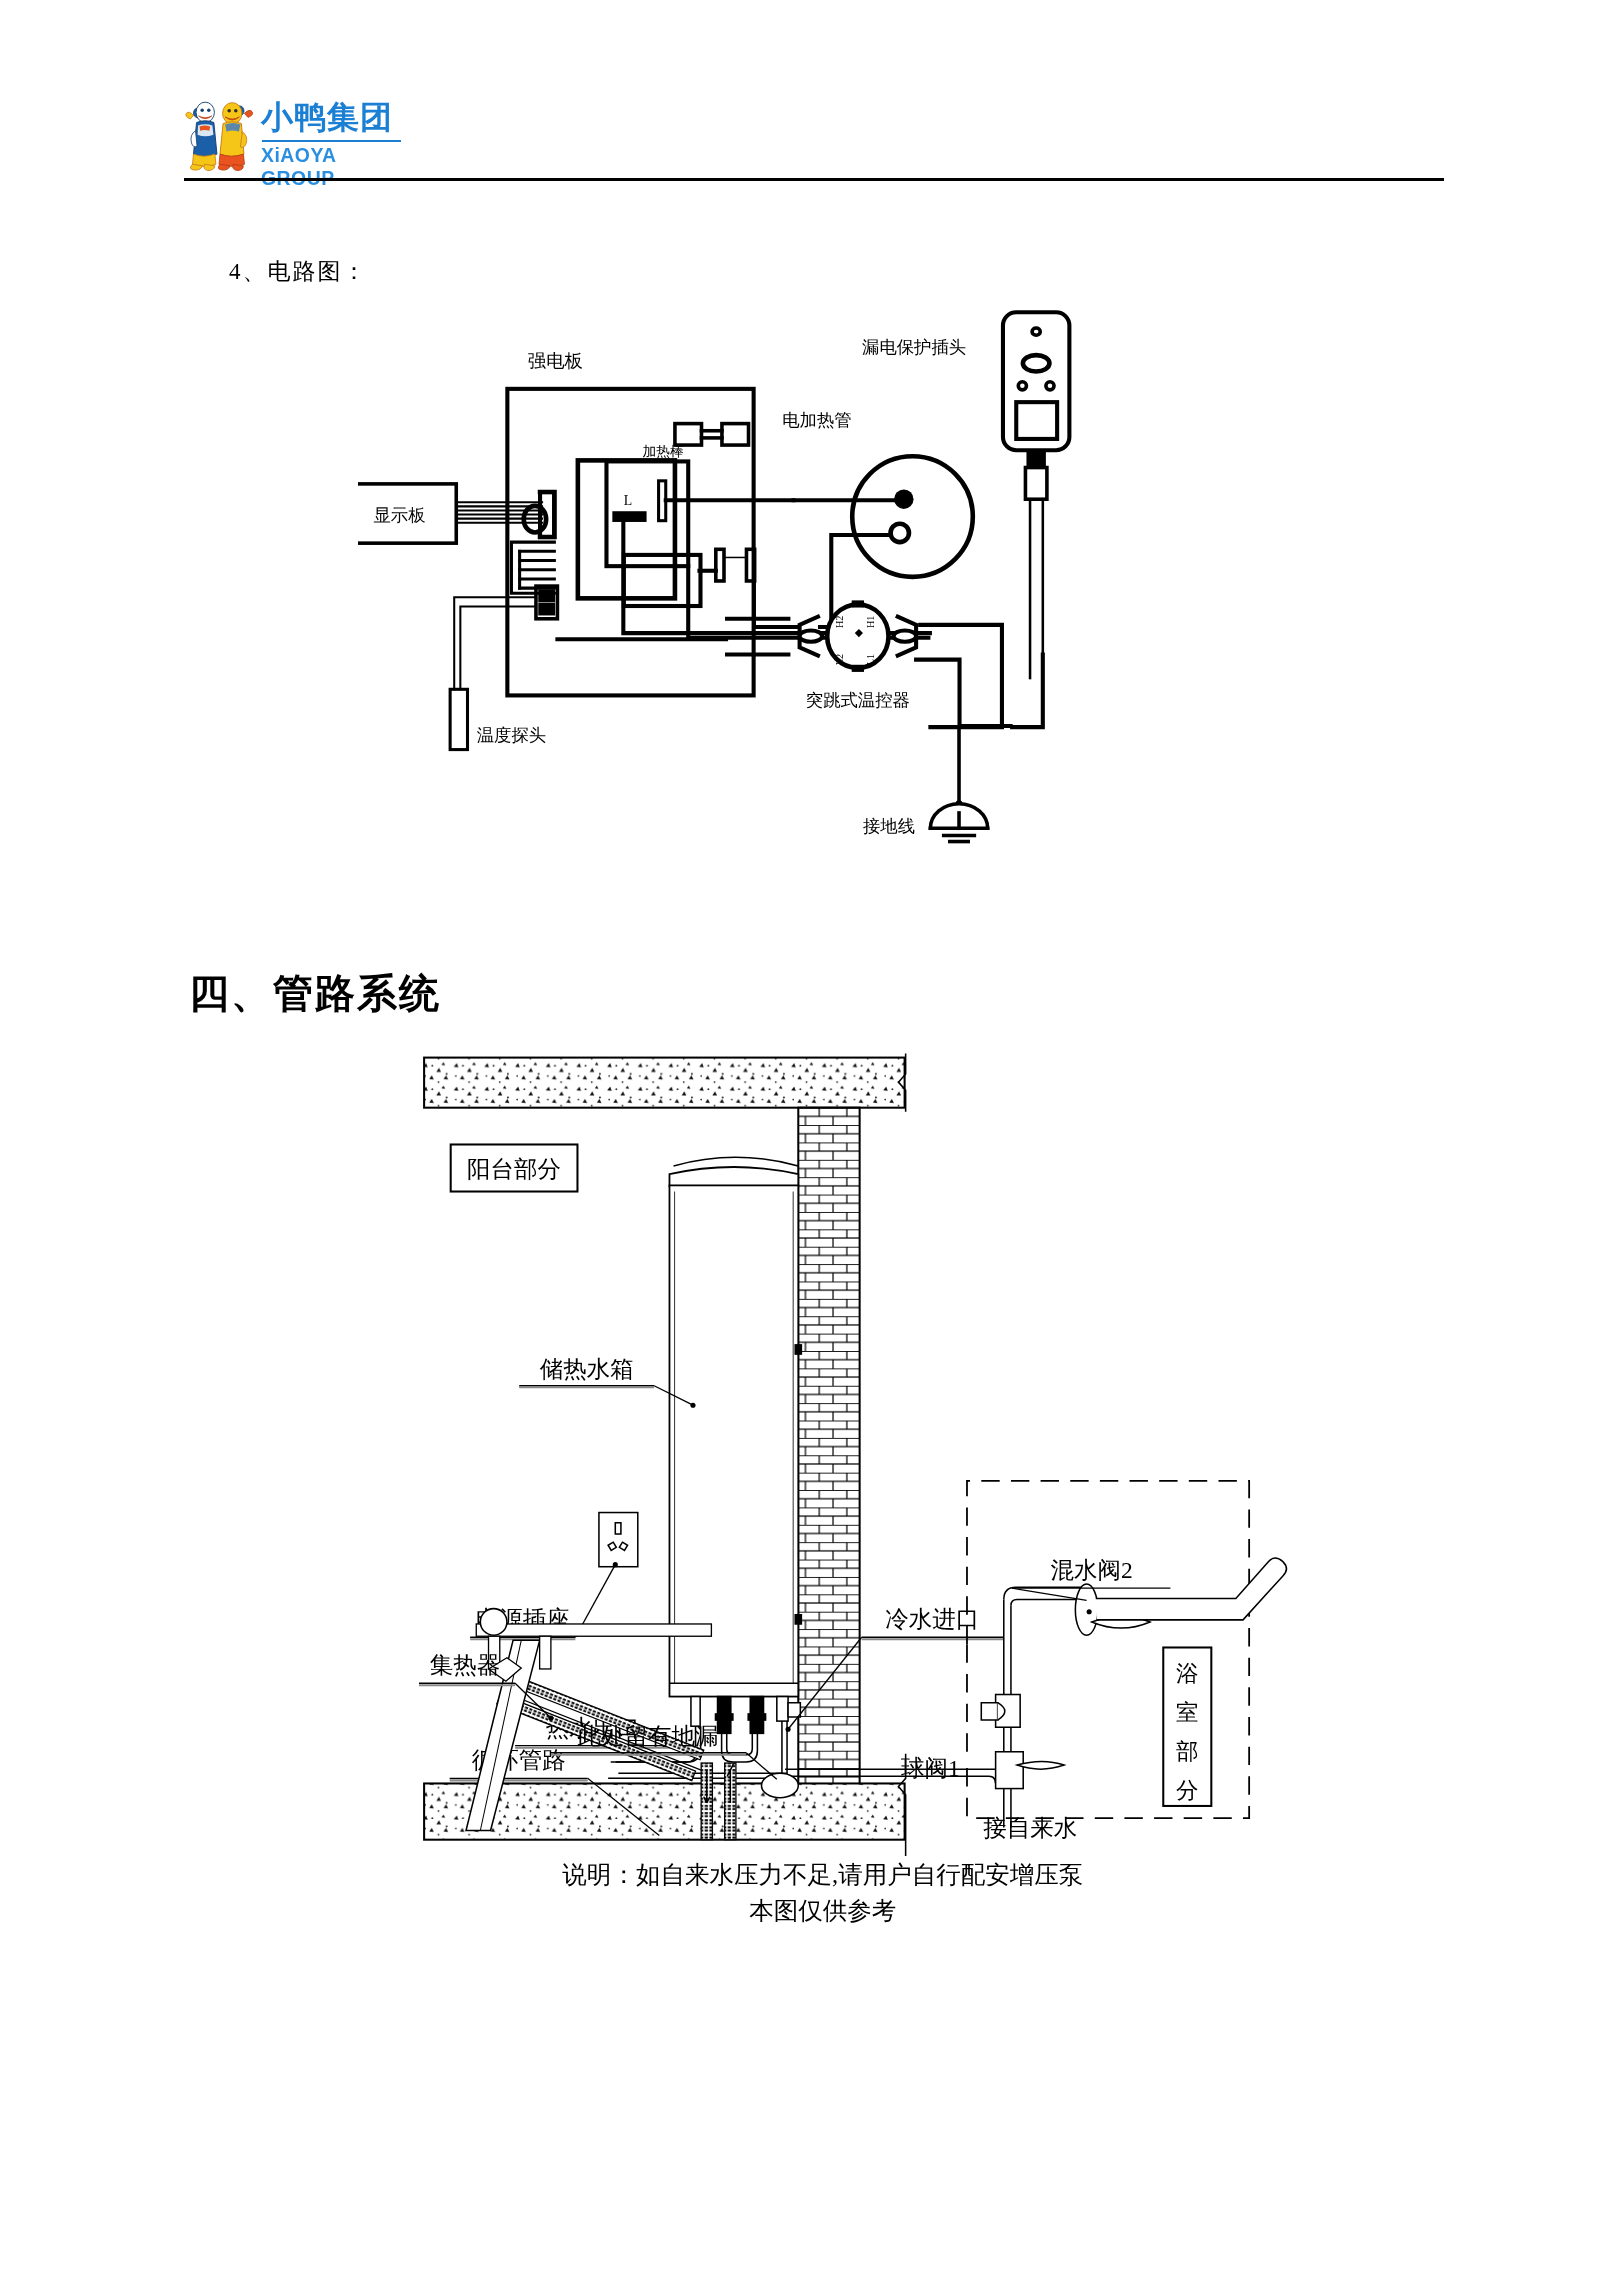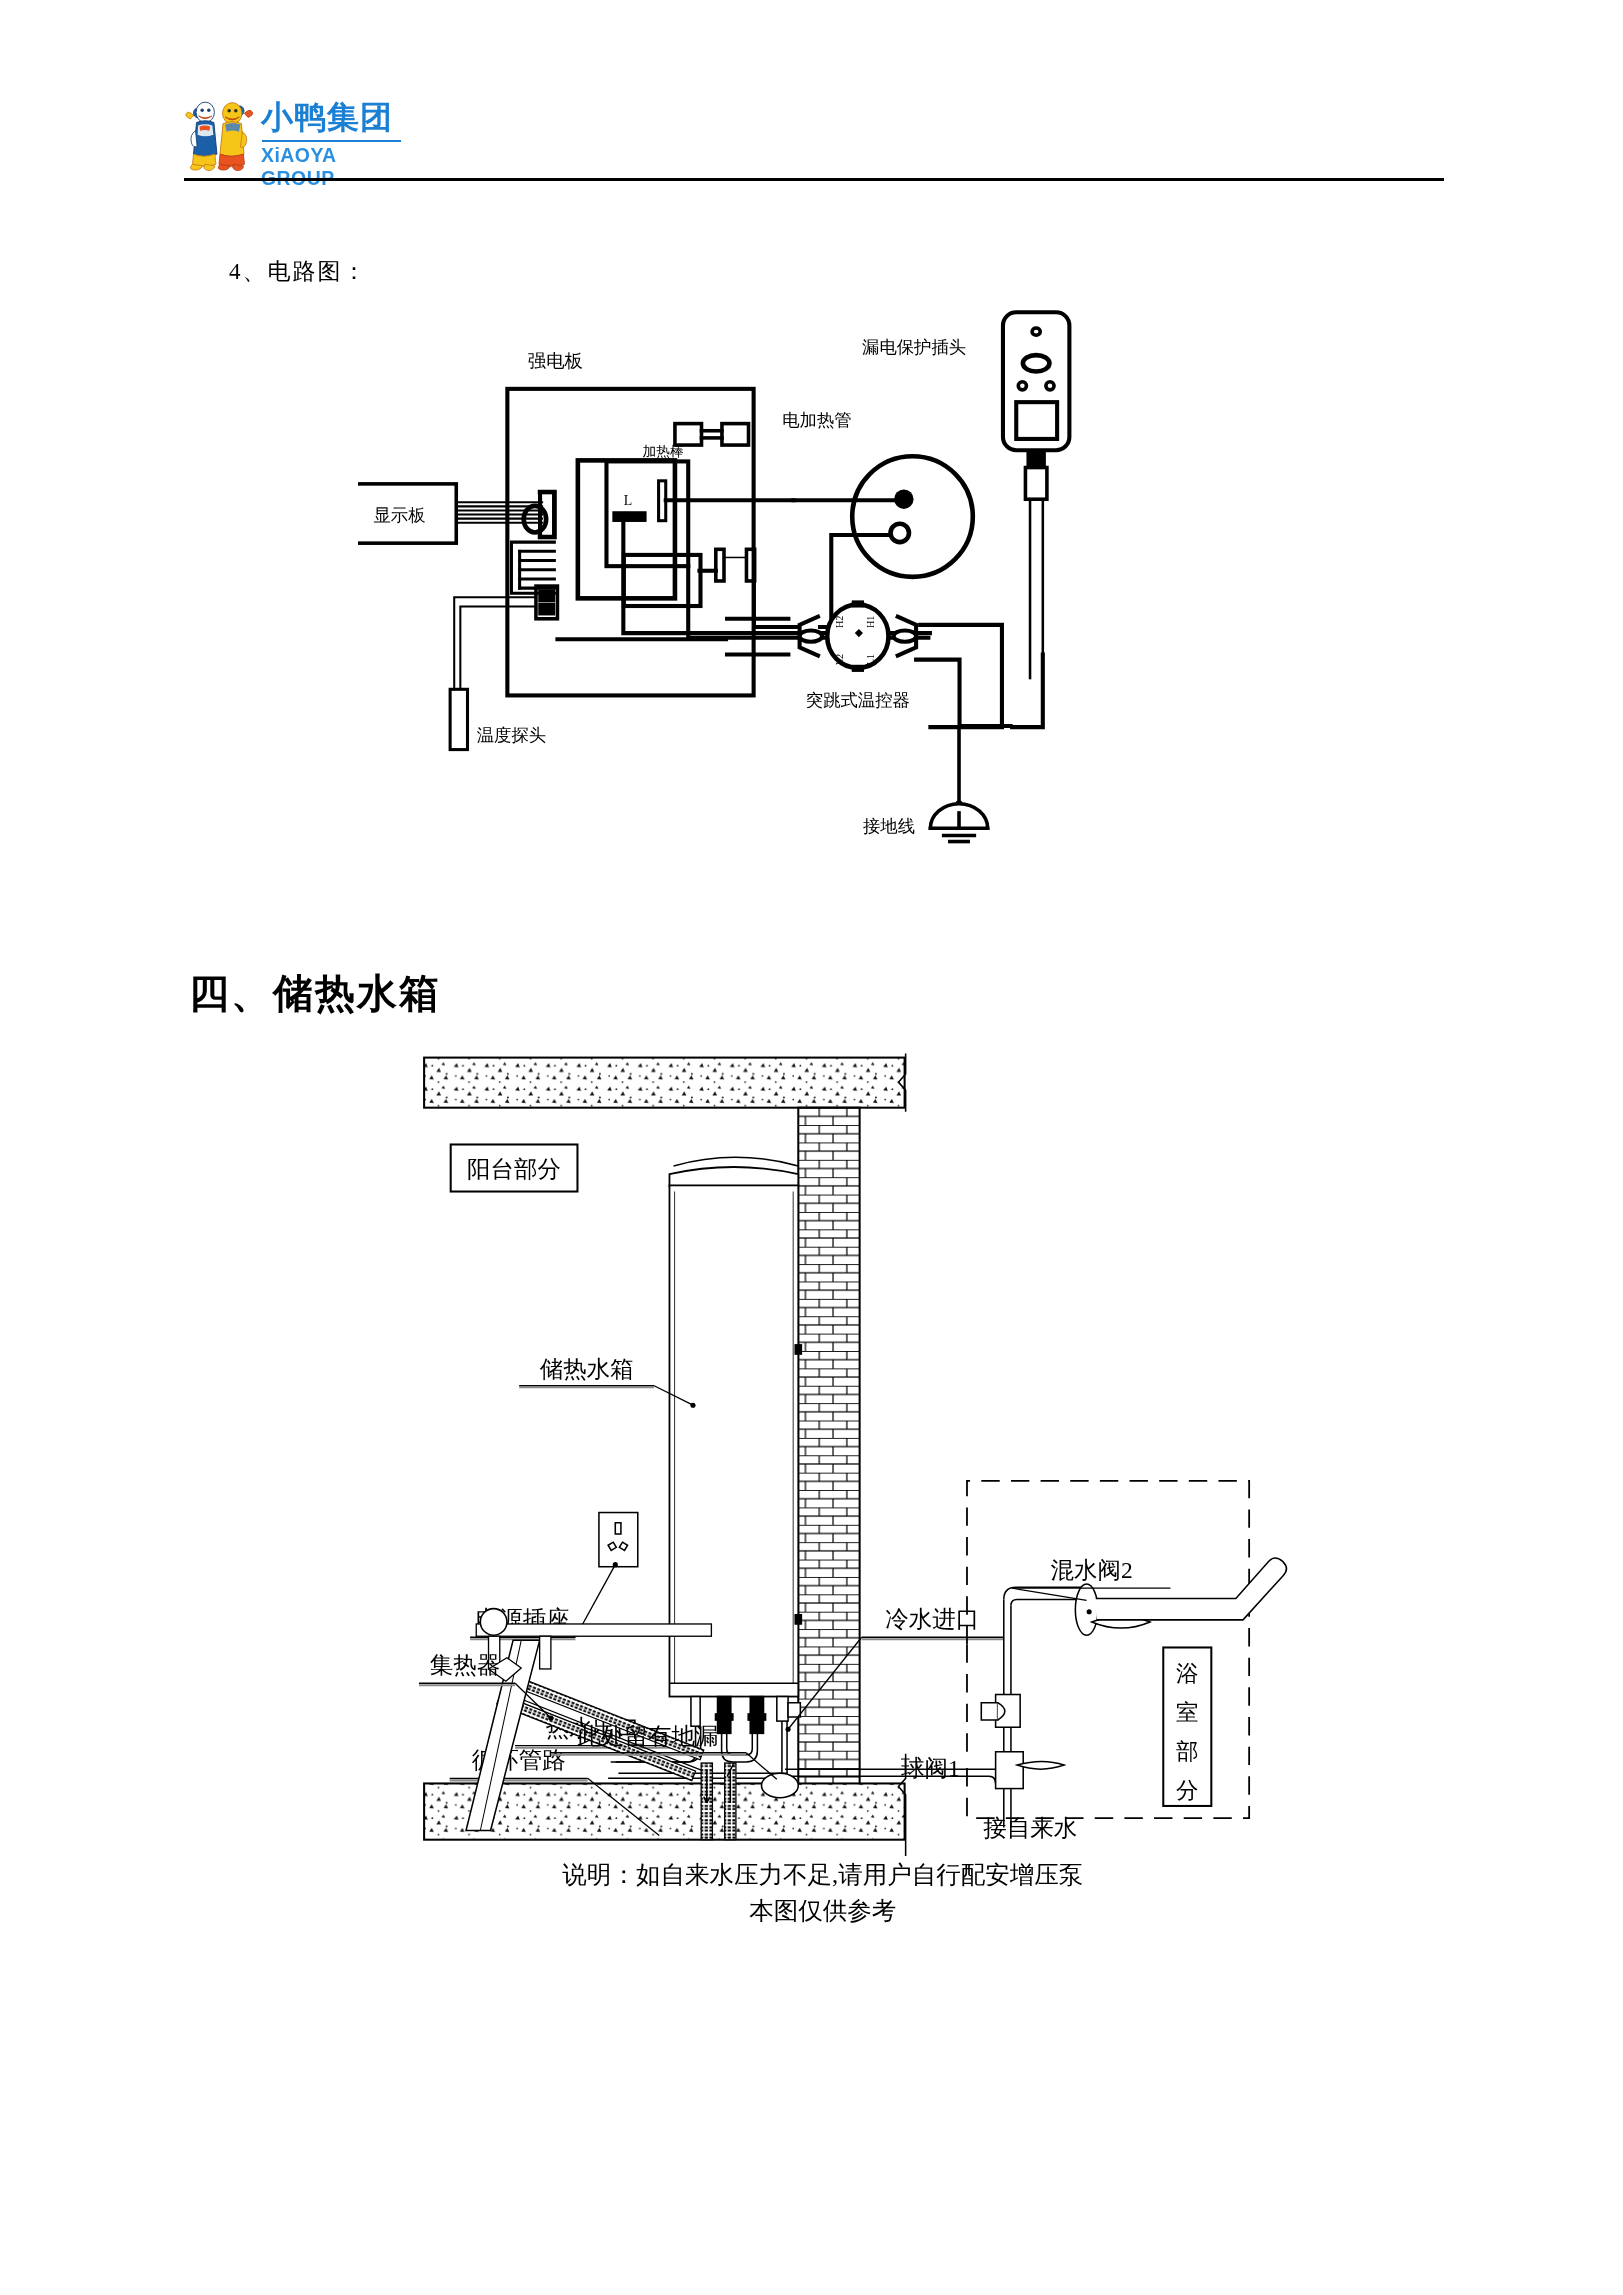--- a/index.html
+++ b/index.html
@@ -232,21 +232,21 @@
       <text x="1190" y="100" font-size="34" text-anchor="end">漏电保护插头</text>
       <text x="978" y="790" font-size="34" text-anchor="middle">突跳式温控器</text>
       <text x="1090" y="1038" font-size="34" text-anchor="end">接地线</text>
       <text x="948" y="626" font-size="20" text-anchor="middle" transform="rotate(-90 948 626)">H2</text>
       <text x="1010" y="626" font-size="20" text-anchor="middle" transform="rotate(-90 1010 626)">H1</text>
       <text x="948" y="700" font-size="20" text-anchor="middle" transform="rotate(-90 948 700)">L2</text>
       <text x="1010" y="700" font-size="20" text-anchor="middle" transform="rotate(-90 1010 700)">L1</text>
     </svg>
   </div>
 
-  <div id="sec-roman">四、储热水箱</div>
+  <div id="sec-roman">四、管路系统</div>
 
   <div id="piping">
     <svg viewBox="0 0 1700 1760" xmlns="http://www.w3.org/2000/svg">
       <defs>
         <pattern id="concrete" width="60" height="46" patternUnits="userSpaceOnUse">
           <rect width="60" height="46" fill="#fff"></rect>
           <path d="M8 10 l6 -7 l3 8z M34 20 l5 -8 l4 8z M20 34 l5 -7 l4 8z M48 34 l5 -7 l4 8z M44 6 l4 -5 l3 6z" fill="#111"></path>
           <circle cx="26" cy="8" r="1.8" fill="#111"></circle>
             <circle cx="54" cy="24" r="1.8" fill="#111"></circle>
           <circle cx="12" cy="28" r="1.6" fill="#111"></circle>

